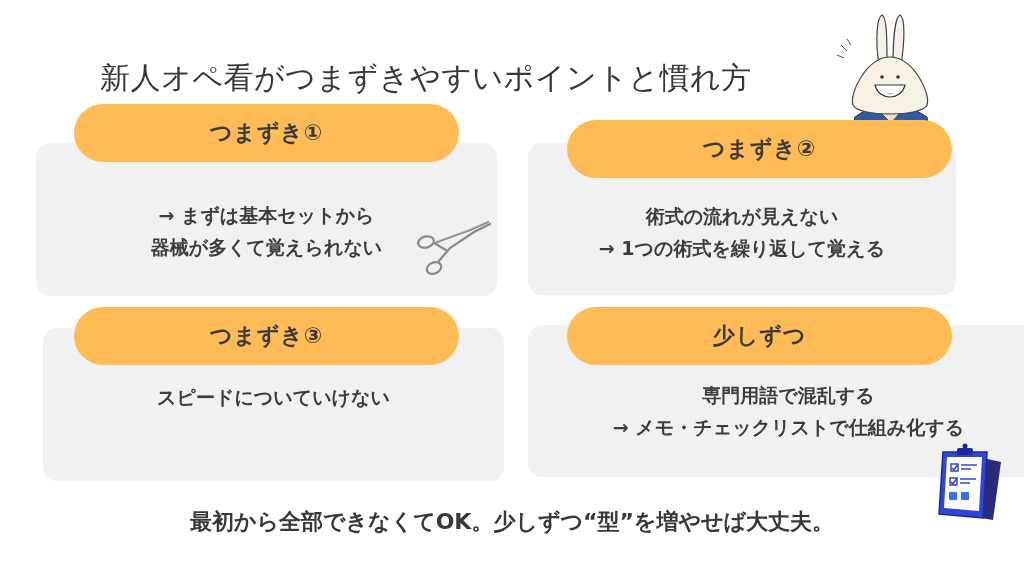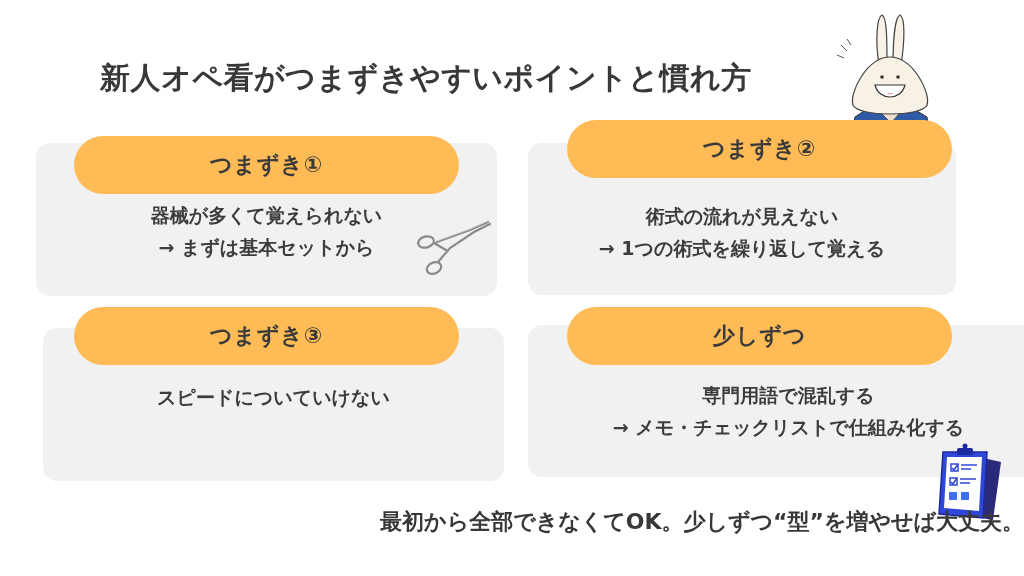--- a/index.html
+++ b/index.html
@@ -1,21 +1,21 @@
 <!DOCTYPE html>
 <html><head>
 <meta charset="utf-8">
 <style>
   * { box-sizing: border-box; margin: 0; padding: 0; }
   html, body { width: 1024px; height: 576px; background: #ffffff; overflow: hidden; }
   body { position: relative; font-family: "DejaVu Sans", "Liberation Sans", sans-serif; color: #3a3a3a; }
 
   .title {
     position: absolute; left: 100px; top: 58px; width: 750px;
-    font-size: 30px; font-weight: bold; letter-spacing: 0.5px; color: #383838;
+    font-size: 30px; font-weight: normal; letter-spacing: 0.5px; color: #383838;
     white-space: nowrap;
   }
 
   .panel {
     position: absolute; background: #f1f1f1; border-radius: 14px;
   }
   .pill {
     position: absolute; height: 58px; border-radius: 29px; background: #ffbb55;
     display: flex; align-items: center; justify-content: center;
     font-size: 22px; font-weight: bold; color: #3a3a3a; letter-spacing: 1px;
@@ -24,32 +24,32 @@
     position: absolute; left: 0; right: 0; text-align: center;
     font-size: 19px; font-weight: bold; color: #3c3c3c; line-height: 32px;
   }
   .body-text span { display: block; white-space: nowrap; }
 
   #panel-1 { left: 36px; top: 143px; width: 461px; height: 153px; }
   #panel-2 { left: 528px; top: 143px; width: 428px; height: 152px; }
   #panel-3 { left: 36px; top: 328px; width: 461px; height: 153px; margin-left: 7px; }
   #panel-4 { left: 528px; top: 325px; width: 521px; height: 152px; }
 
-  #pill-1 { left: 74px; top: 136px; width: 385px; }
+  #pill-1 { left: 74px; top: 104px; width: 385px; }
   #pill-2 { left: 567px; top: 120px; width: 385px; }
   #pill-3 { left: 74px; top: 307px; width: 385px; }
   #pill-4 { left: 567px; top: 307px; width: 385px; }
 
   #panel-1 .body-text { top: 56px; }
   #panel-2 .body-text { top: 57px; }
   #panel-3 .body-text { top: 53px; }
   #panel-4 .body-text { top: 54px; }
 
   .footer {
-    position: absolute; left: 0; width: 1024px; top: 507px; text-align: right;
+    position: absolute; left: 0; width: 1024px; top: 507px; text-align: center;
     font-size: 22px; font-weight: bold; color: #383838; white-space: nowrap;
   }
 
   .forceps { position: absolute; left: 412px; top: 218px; width: 84px; height: 64px; }
   .clipboard { position: absolute; left: 935px; top: 440px; width: 72px; height: 82px; }
   .rabbit { position: absolute; left: 835px; top: 5px; width: 110px; height: 150px; }
 </style>
 </head>
 <body>
 
@@ -75,22 +75,22 @@
 
   <path d="M40 80 C44 96 66 96 70 80 Z" fill="#ffffff" stroke="#333" stroke-width="1.2"></path>
   <path d="M52 88 Q55 91 58 88" fill="#e9a0a0" stroke="none"></path>
 
   <rect x="14" y="138" width="6" height="10" fill="#f7f1e6" stroke="#444" stroke-width="0.8"></rect>
   <rect x="90" y="138" width="6" height="10" fill="#f7f1e6" stroke="#444" stroke-width="0.8"></rect>
 </svg>
 
 <div class="panel" id="panel-1">
   <div class="body-text">
+    <span>→ まずは基本セットから</span>
     <span>器械が多くて覚えられない</span>
-    <span>→ まずは基本セットから</span>
   </div>
 </div>
 <div class="pill" id="pill-1">つまずき①</div>
 
 <svg class="forceps" viewBox="0 0 84 64">
   <g fill="none" stroke="#8a8a8a" stroke-width="2.2" stroke-linecap="round">
     <ellipse cx="14" cy="24" rx="8" ry="5.5" transform="rotate(-15 14 24)"></ellipse>
     <ellipse cx="22" cy="50" rx="7.5" ry="5.5" transform="rotate(-25 22 50)"></ellipse>
     <path d="M22 25 L58 12 L76 4"></path>
     <path d="M26 44 L38 30 L62 14 L78 6"></path>

